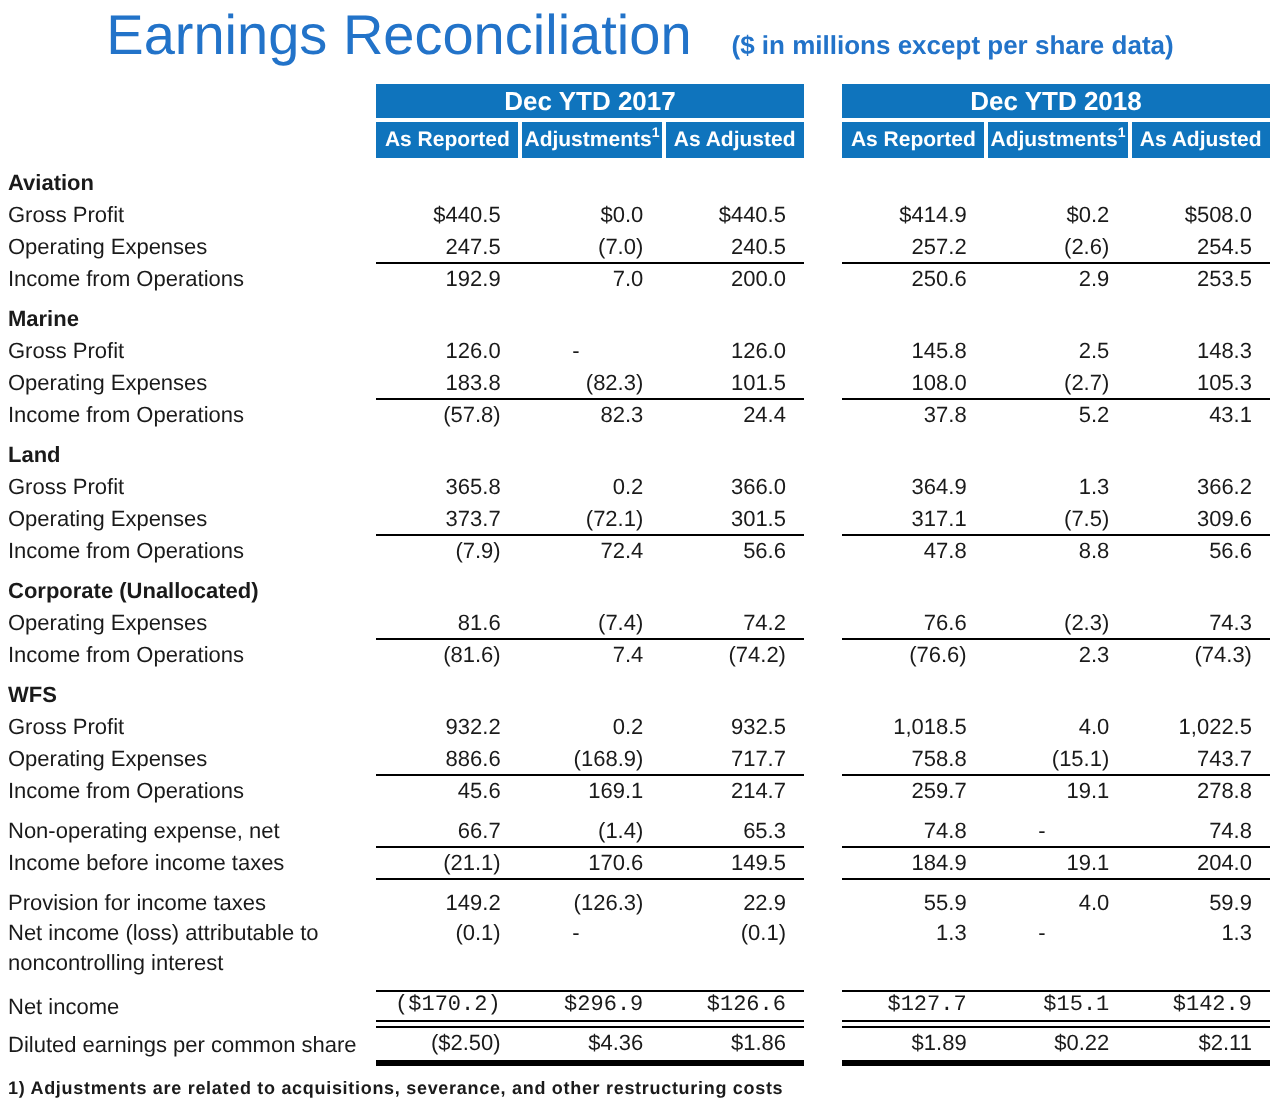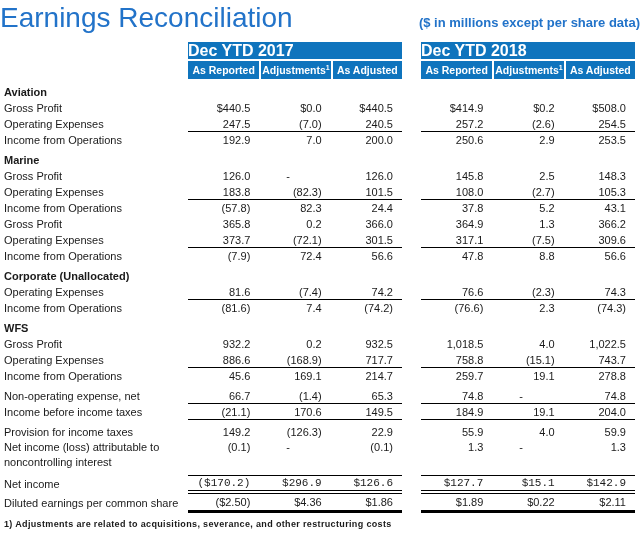--- a/index.html
+++ b/index.html
@@ -2,36 +2,36 @@
 <html style="--title-blue: #2273c9; --header-blue: #0f74bd; --text: #1a1a1a; --line: #000000;"><head>
 <meta charset="utf-8">
 <style>
   html,body { margin:0; padding:0; background:#fff; }
   .page {
     position:relative; width:640px; height:551px; background:#ffffff;
     font-family:"Liberation Sans", sans-serif; color:var(--text,#1a1a1a);
     overflow:hidden;
   }
   
-  .title-row { display:flex; justify-content:space-between; align-items:baseline; gap:20px; padding-top:2px; }
+  .title-row { display:flex; justify-content:center; align-items:baseline; gap:20px; padding-top:2px; }
   .title  { font-size:28px; line-height:32px; color:var(--title-blue,#2273c9); white-space:nowrap; }
   .subtitle { font-size:13px; font-weight:600; color:var(--title-blue,#2273c9); white-space:nowrap; }
 
   
   .lblcol   { width:188px; box-sizing:border-box; padding-left:4px; font-size:11px; line-height:15px; }
   .grp      { width:214px; height:100%; box-sizing:border-box; display:flex; align-items:center; }
   .grp-gap  { width:19px; }
 
   
   .thead { margin-top:8px; }
   .hdr-row, .sub-row { display:flex; }
   .hdr-spacer { width:188px; }
   .grp-bar {
     width:214px; height:17px; line-height:17px; background:var(--header-blue,#0f74bd);
-    color:#fff; font-size:16px; font-weight:bold; 
+    color:#fff; font-size:13px; font-weight:bold; text-align:center;
   }
   .sub-row { margin-top:2px; }
   .sub-grp { width:214px; display:flex; }
   .sub-cell {
     width:33.333%; height:18px; line-height:18px; box-sizing:border-box;
     background:var(--header-blue,#0f74bd); color:#fff; font-size:10.5px; font-weight:bold; text-align:center;
     white-space:nowrap;
   }
   .sub-cell.sep { border-left:2px solid #fff; }
   .sub-cell sup { font-size:7px; line-height:0; }
@@ -180,20 +180,23 @@
           <div class="cell">82.3</div>
           <div class="cell">24.4</div>
         </div>
         <div class="grp-gap"></div>
         <div class="grp">
           <div class="cell">37.8</div>
           <div class="cell">5.2</div>
           <div class="cell">43.1</div>
         </div>
       </div>
+      <div class="row section gap">
+        <div class="lblcol">Land</div>
+      </div>
       <div class="row">
         <div class="lblcol">Gross Profit</div>
         <div class="grp">
           <div class="cell">365.8</div>
           <div class="cell">0.2</div>
           <div class="cell">366.0</div>
         </div>
         <div class="grp-gap"></div>
         <div class="grp">
           <div class="cell">364.9</div>

